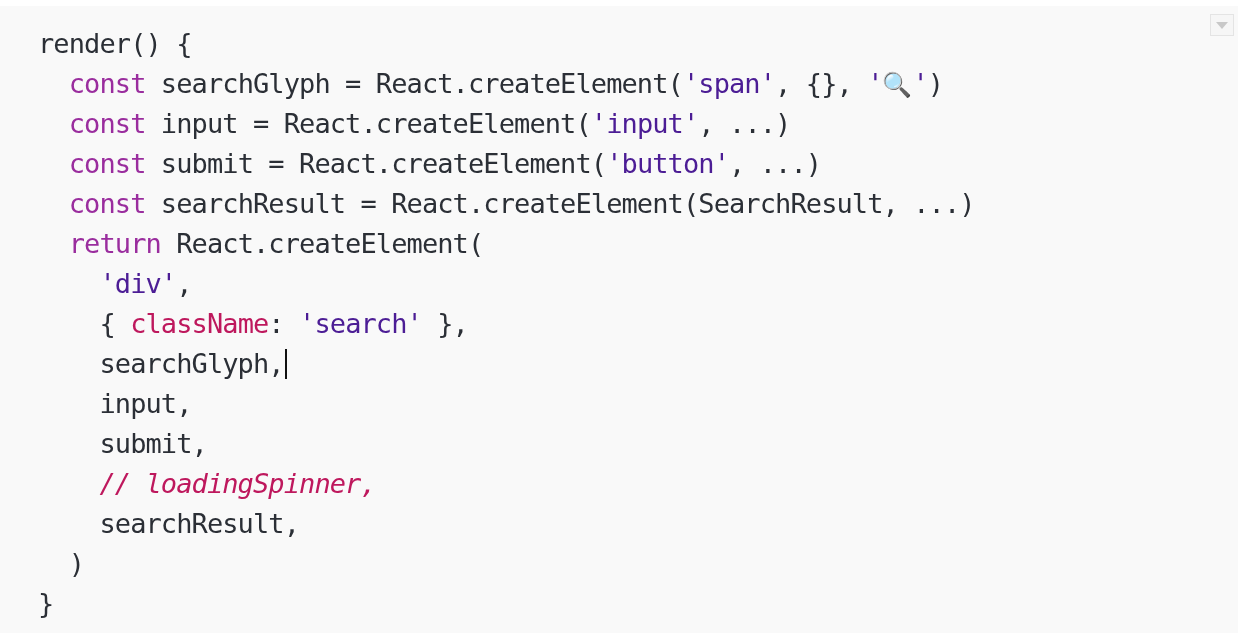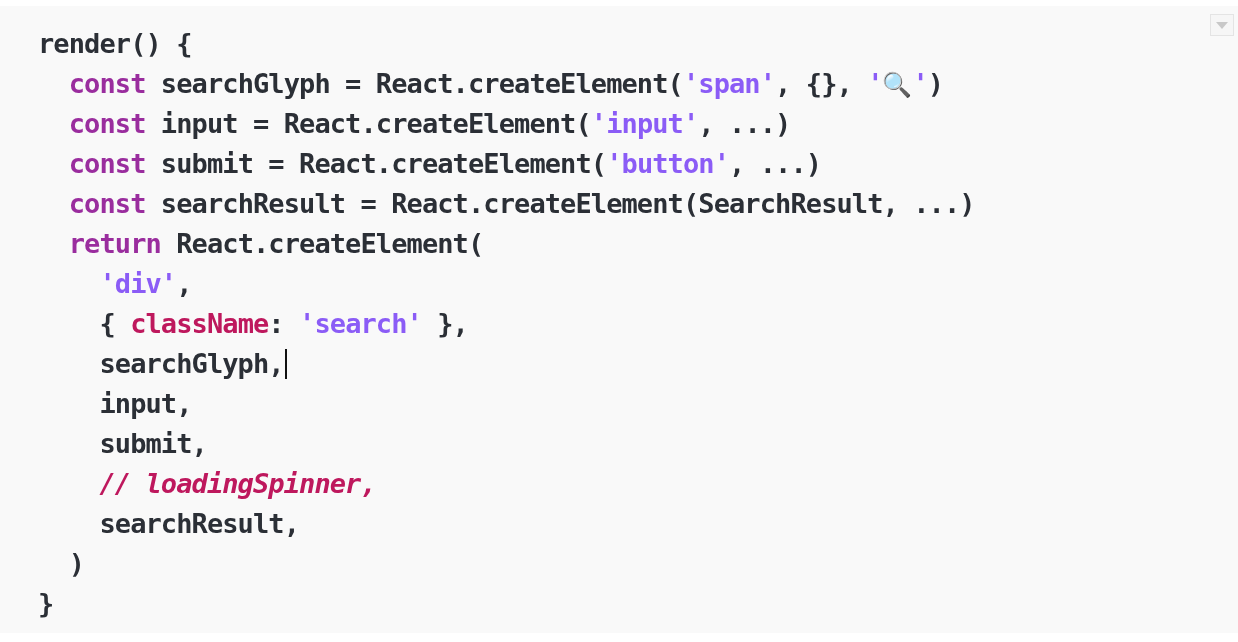--- a/index.html
+++ b/index.html
@@ -24,23 +24,23 @@
       left: 38px;
       top: 18px;
       margin: 0;
       font-family: "DejaVu Sans Mono", "Liberation Mono", monospace;
       font-size: 27px;
       line-height: 40px;
       color: #24292e;
       white-space: pre;
       letter-spacing: -0.9px;
     }
-    .line { display: block; height: 40px; font-weight: bold; }
+    .line { display: block; height: 40px; }
     .kw { color: #9a2d9e; margin-top: 30px; }
-    .str { color: #8b5cf6; }
+    .str { color: #4c1d95; }
     .prop { color: #be185d; }
     .cmt { color: #be185d; font-style: italic; }
     .plain { color: #2b2f36; }
     .caret {
       display: inline-block;
       width: 2px;
       height: 30px;
       background: #111;
       vertical-align: -6px;
       margin-left: 1px;

